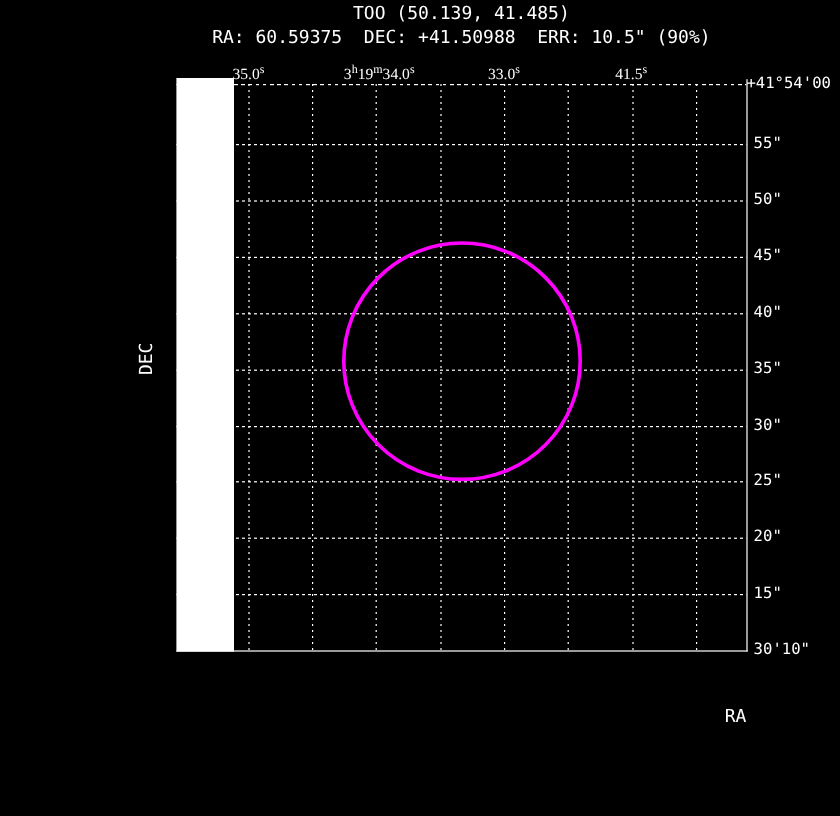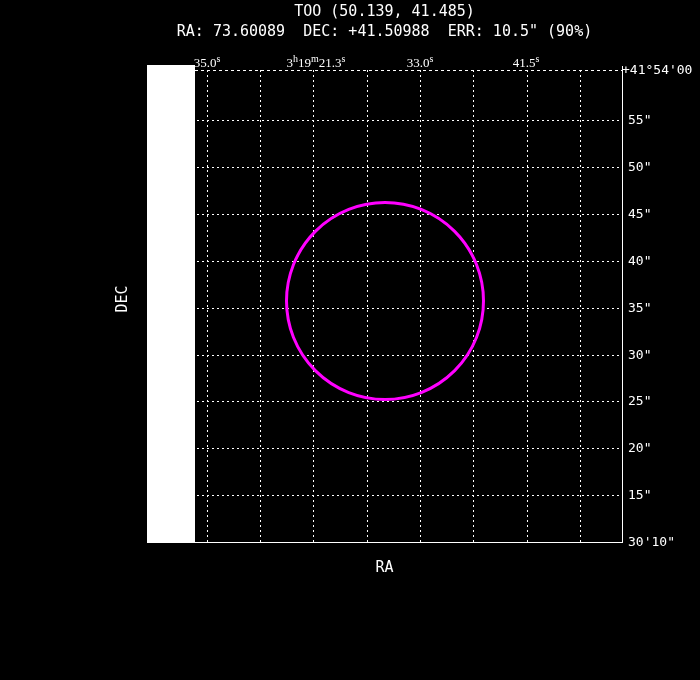--- a/index.html
+++ b/index.html
@@ -16,31 +16,31 @@
     background:repeating-linear-gradient(0deg,#fff 0px,#fff 2px,transparent 2px,transparent 5px);}
   .hgrid{position:absolute;left:147px;width:475px;height:1px;z-index:1;
     background:repeating-linear-gradient(90deg,#fff 0px,#fff 2px,transparent 2px,transparent 5px);}
   .frame-top{position:absolute;left:147px;top:70px;width:475px;height:1px;z-index:1;
     background:repeating-linear-gradient(90deg,#fff 0px,#fff 3px,transparent 3px,transparent 6px);}
   .frame-right{position:absolute;left:622px;top:66px;width:1px;height:477px;background:#fff;z-index:3;}
   .frame-bottom{position:absolute;left:147px;top:542px;width:476px;height:1px;background:#fff;z-index:3;}
   .nodata-strip{position:absolute;left:147px;top:65px;width:48px;height:478px;background:#fff;z-index:2;}
   .err-circle{position:absolute;left:285px;top:201px;width:200px;height:200px;
     border:3px solid #ff00ff;border-radius:50%;box-sizing:border-box;z-index:4;}
-  .axis-x{left:147px;width:475px;text-align:center;top:558px;font-size:15px;}
+  .axis-x{left:147px;width:475px;text-align:right;top:588px;font-size:15px;}
   .axis-y{left:100px;top:290px;width:44px;text-align:center;font-size:15px;
     transform:rotate(-90deg);transform-origin:center center;}
 </style>
 </head>
 <body>
 
 <div id="stage">
 
   <div class="t title-line" style="top:2px">TOO (50.139, 41.485)</div>
-  <div class="t title-line" style="top:22px">RA: 73.60089  DEC: +41.50988  ERR: 10.5" (90%)</div>
+  <div class="t title-line" style="top:22px">RA: 60.59375  DEC: +41.50988  ERR: 10.5" (90%)</div>
 
   <div class="frame-top"></div>
   <div class="frame-right"></div>
   <div class="frame-bottom"></div>
 
   <div class="vgrid" style="left:207px"></div>
   <div class="vgrid" style="left:260px"></div>
   <div class="vgrid" style="left:313px"></div>
   <div class="vgrid" style="left:367px"></div>
   <div class="vgrid" style="left:420px"></div>
@@ -56,21 +56,21 @@
   <div class="hgrid" style="top:355px"></div>
   <div class="hgrid" style="top:401px"></div>
   <div class="hgrid" style="top:448px"></div>
   <div class="hgrid" style="top:495px"></div>
 
   <div class="nodata-strip"></div>
 
   <div class="err-circle"></div>
 
   <div class="t xtick" style="left:207px"><span>35.0</span><span class="sup">s</span></div>
-  <div class="t xtick" style="left:316px"><span>3</span><span class="sup">h</span><span>19</span><span class="sup">m</span><span>21.3</span><span class="sup">s</span></div>
+  <div class="t xtick" style="left:316px"><span>3</span><span class="sup">h</span><span>19</span><span class="sup">m</span><span>34.0</span><span class="sup">s</span></div>
   <div class="t xtick" style="left:420px"><span>33.0</span><span class="sup">s</span></div>
   <div class="t xtick" style="left:526px"><span>41.5</span><span class="sup">s</span></div>
 
   <div class="t ytick" style="top:63px;left:622px">+41°54'00</div>
   <div class="t ytick" style="top:113px">55"</div>
   <div class="t ytick" style="top:160px">50"</div>
   <div class="t ytick" style="top:207px">45"</div>
   <div class="t ytick" style="top:254px">40"</div>
   <div class="t ytick" style="top:301px">35"</div>
   <div class="t ytick" style="top:348px">30"</div>

